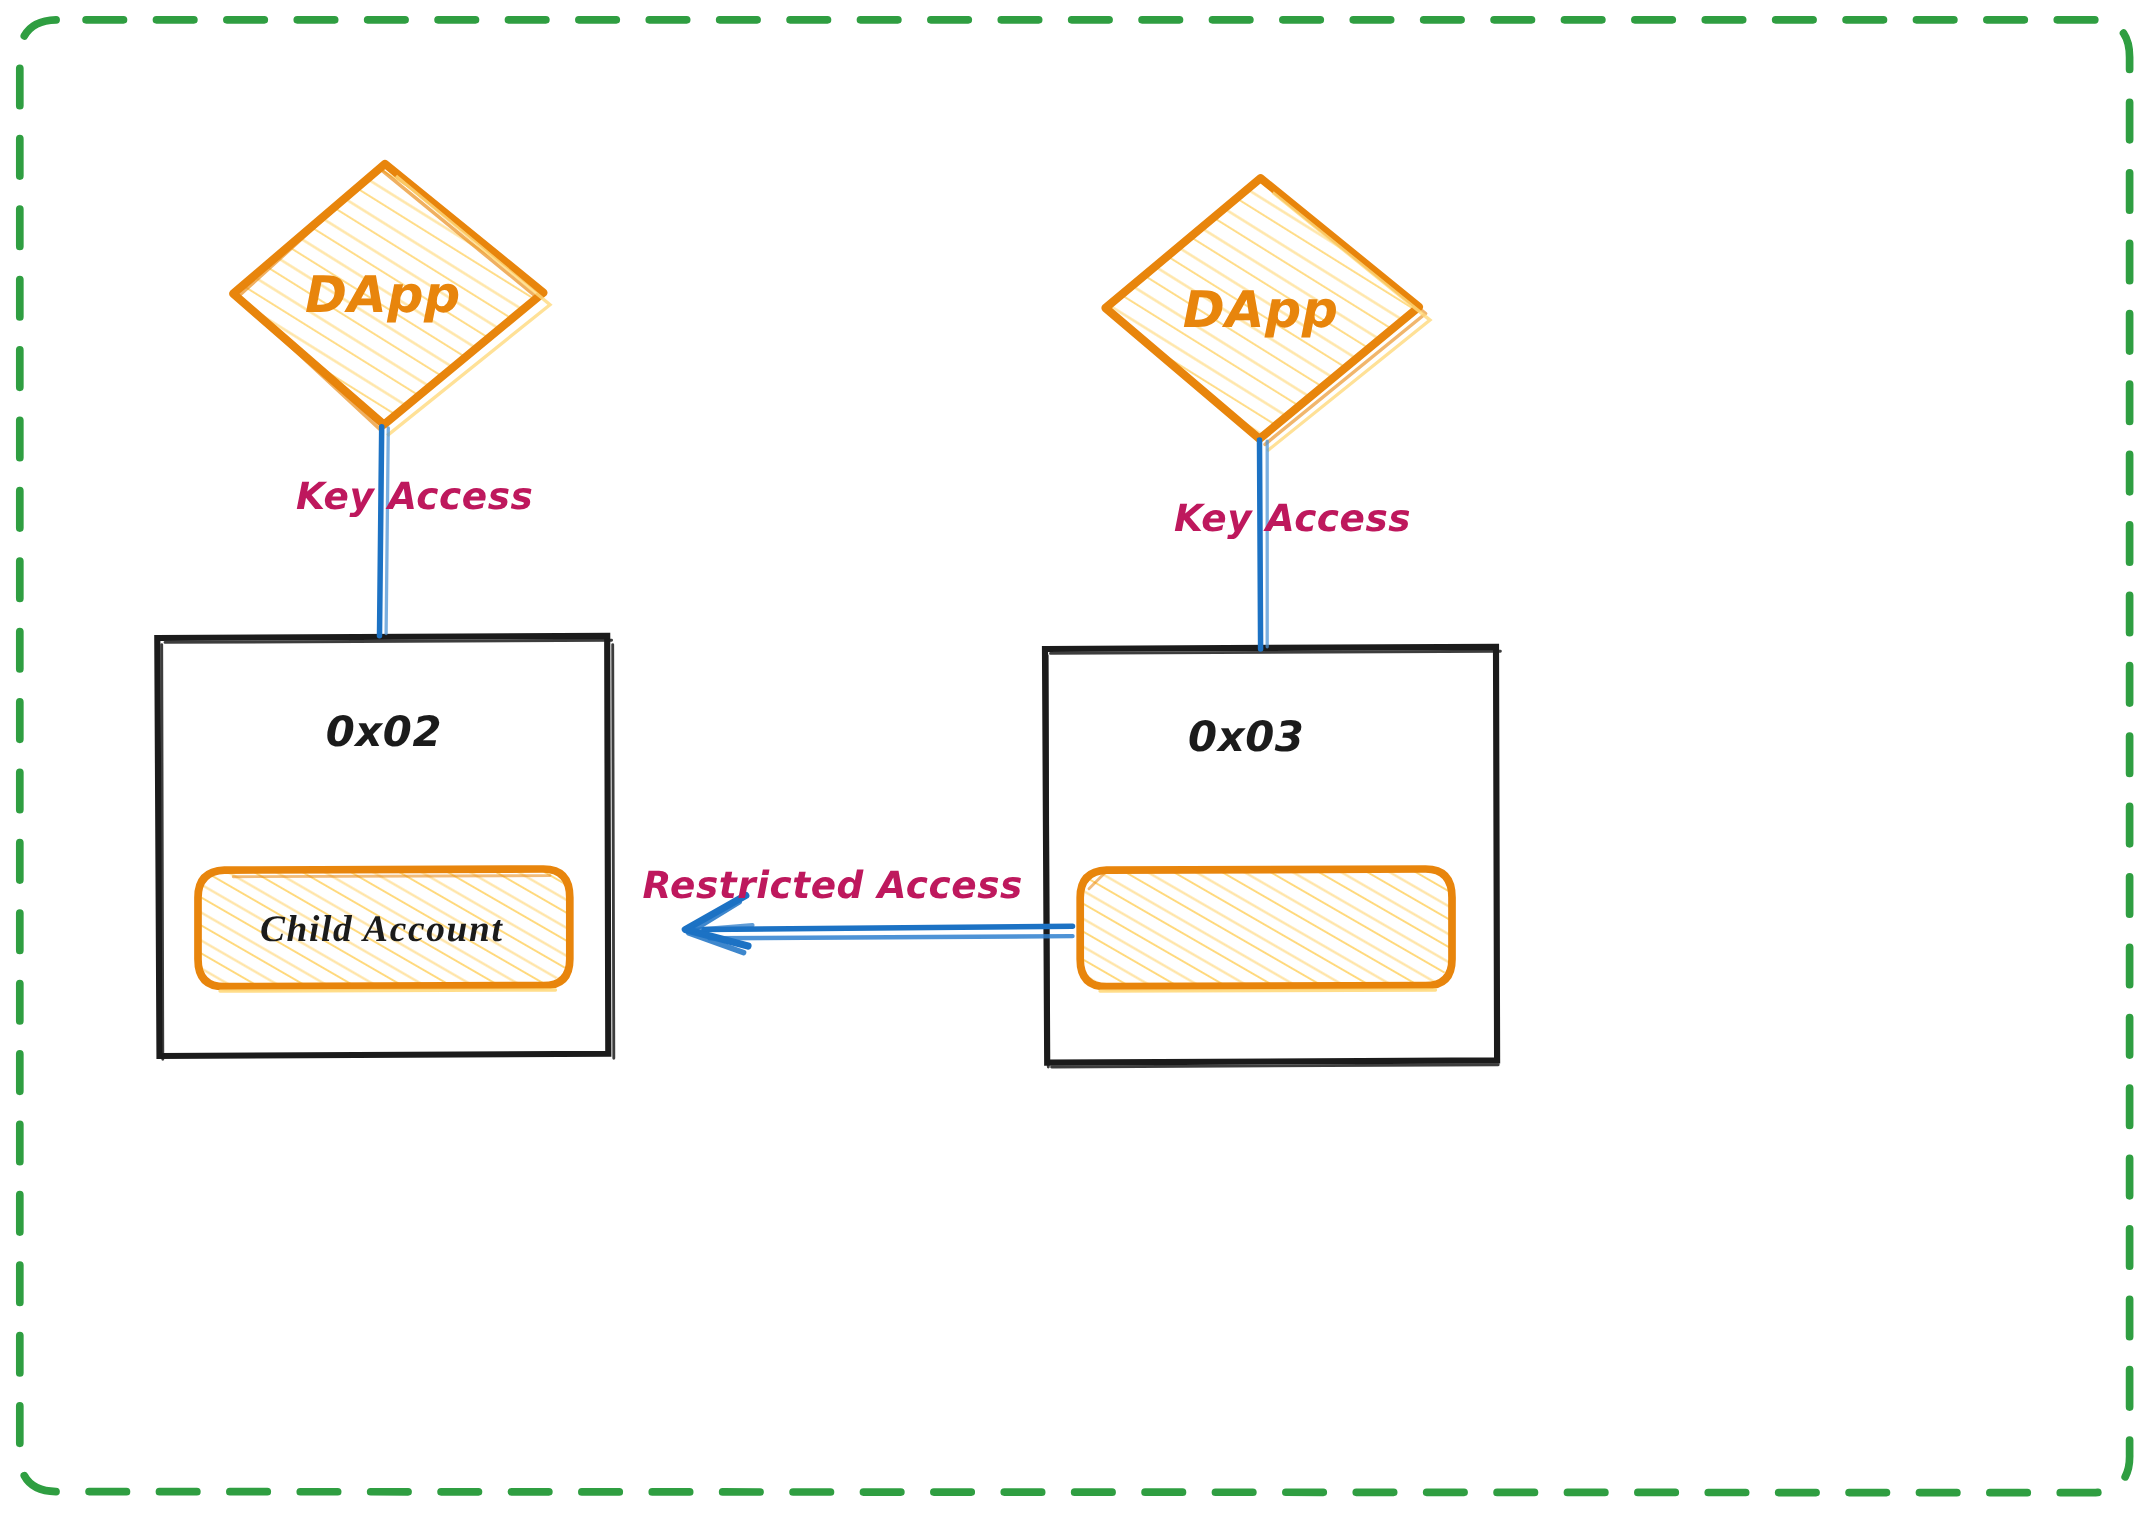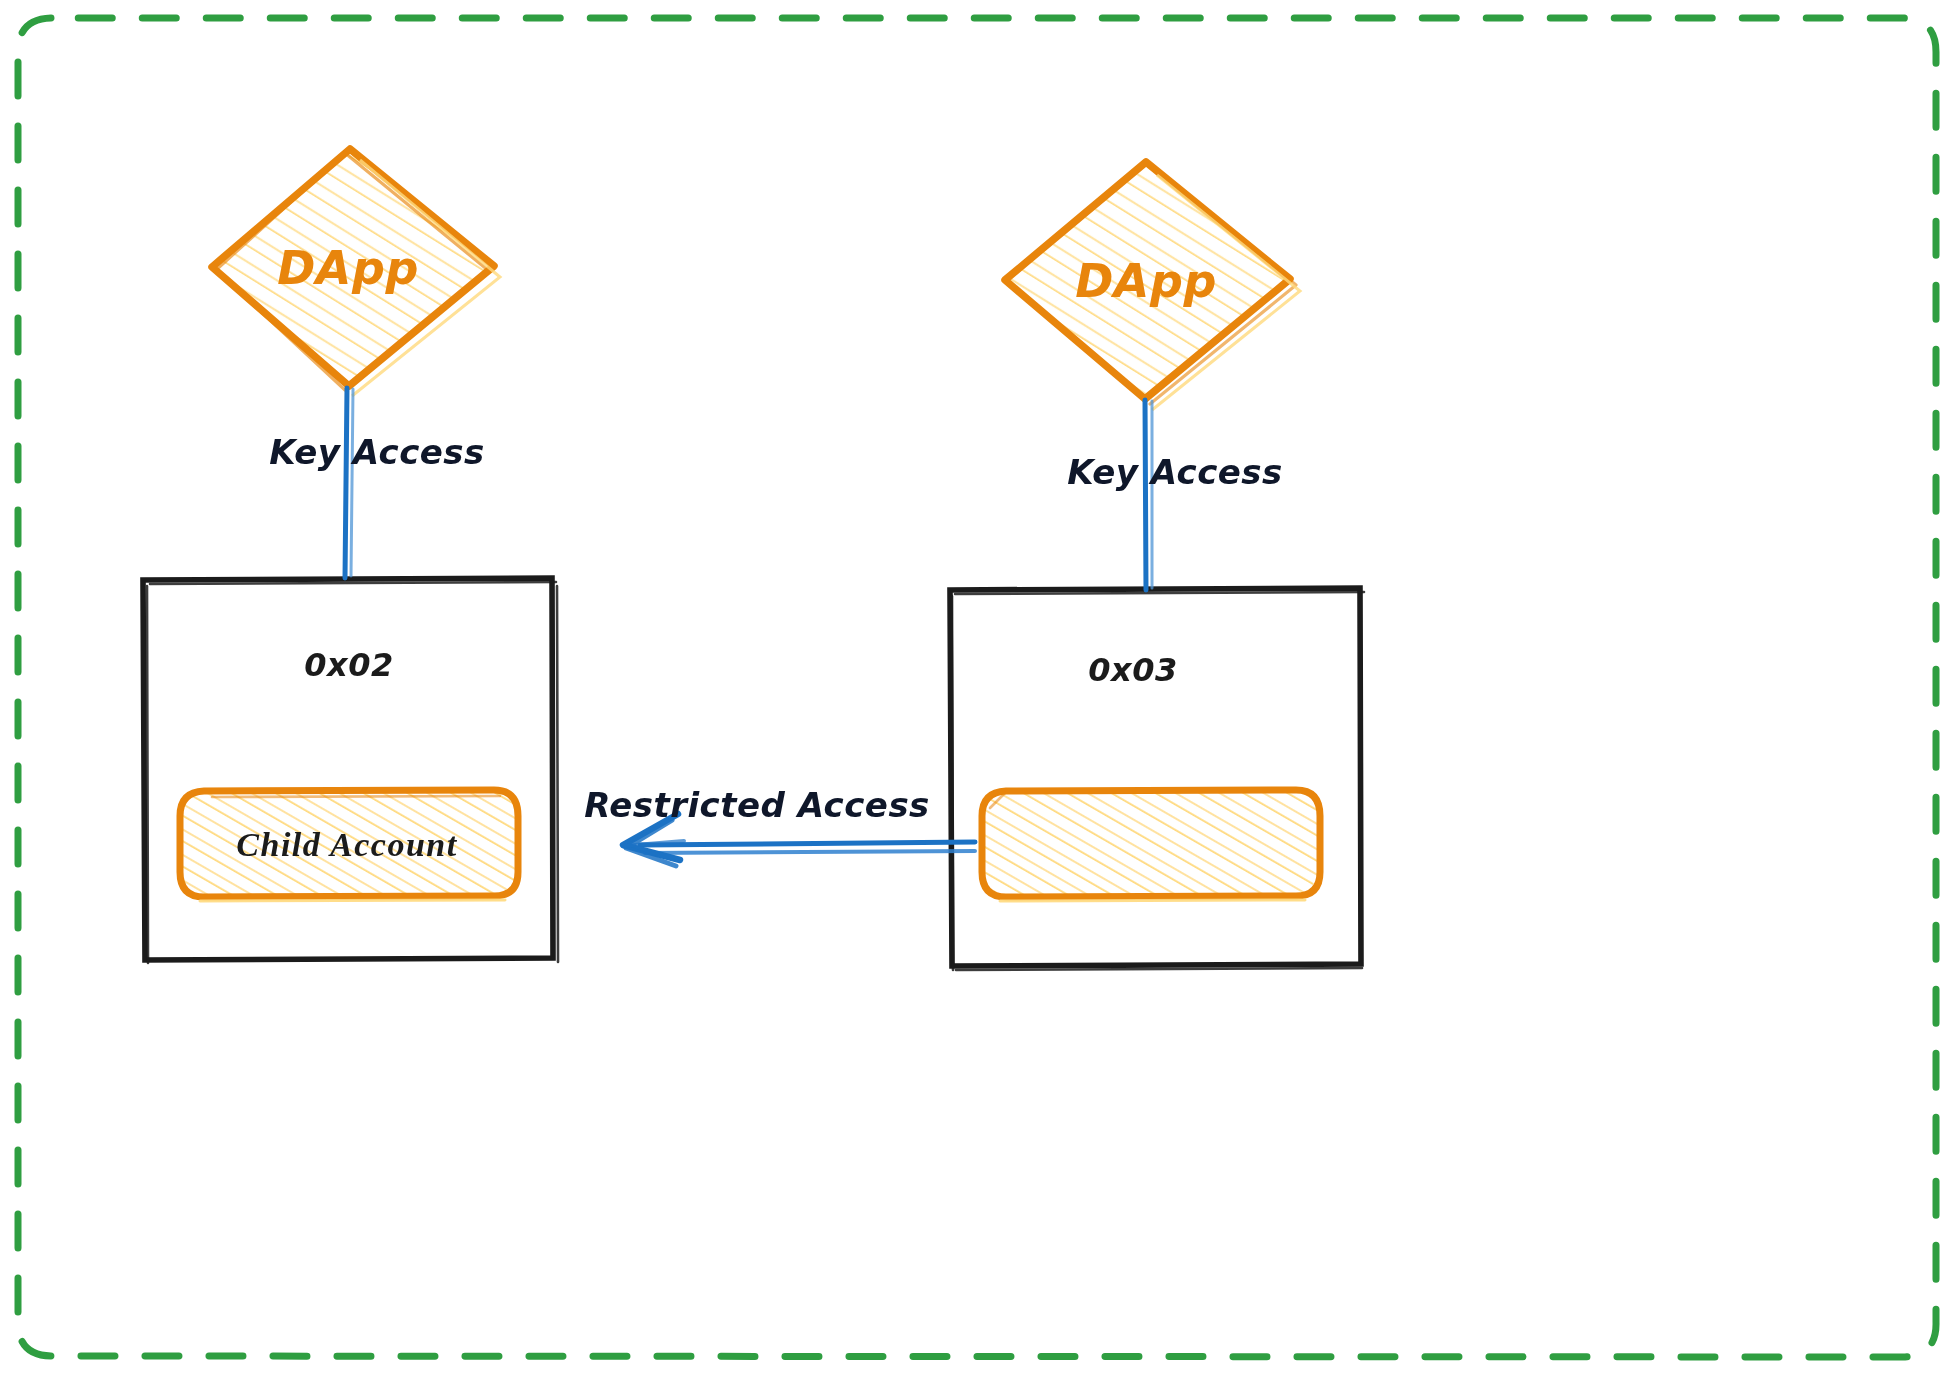--- a/index.html
+++ b/index.html
@@ -34,26 +34,26 @@
     pointer-events: none;
   }
   .lbl-node {
     font-size: 46px;
     color: #e8850c;
     font-style: italic;
     font-weight: 600;
   }
   .lbl-edge {
     font-size: 34px;
-    color: #0f172a;
+    color: #be185d;
     font-style: italic;
     font-weight: 600;
   }
   .lbl-box {
-    font-size: 32px;
+    font-size: 38px;
     color: #1b1b1b;
     font-style: italic;
     font-weight: 600;
   }
   .lbl-pill {
     font-size: 34px;
     color: #1b1b1b;
     font-style: italic;
     font-weight: 600;
     letter-spacing: 1.5px;

